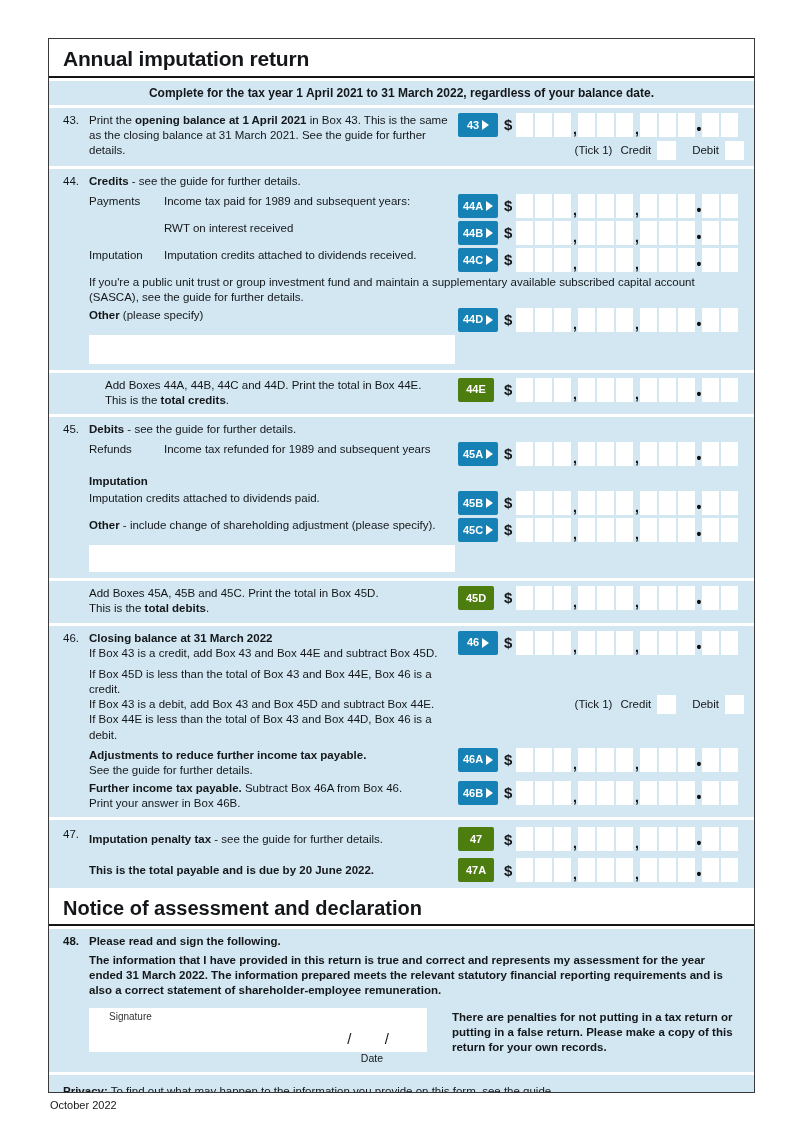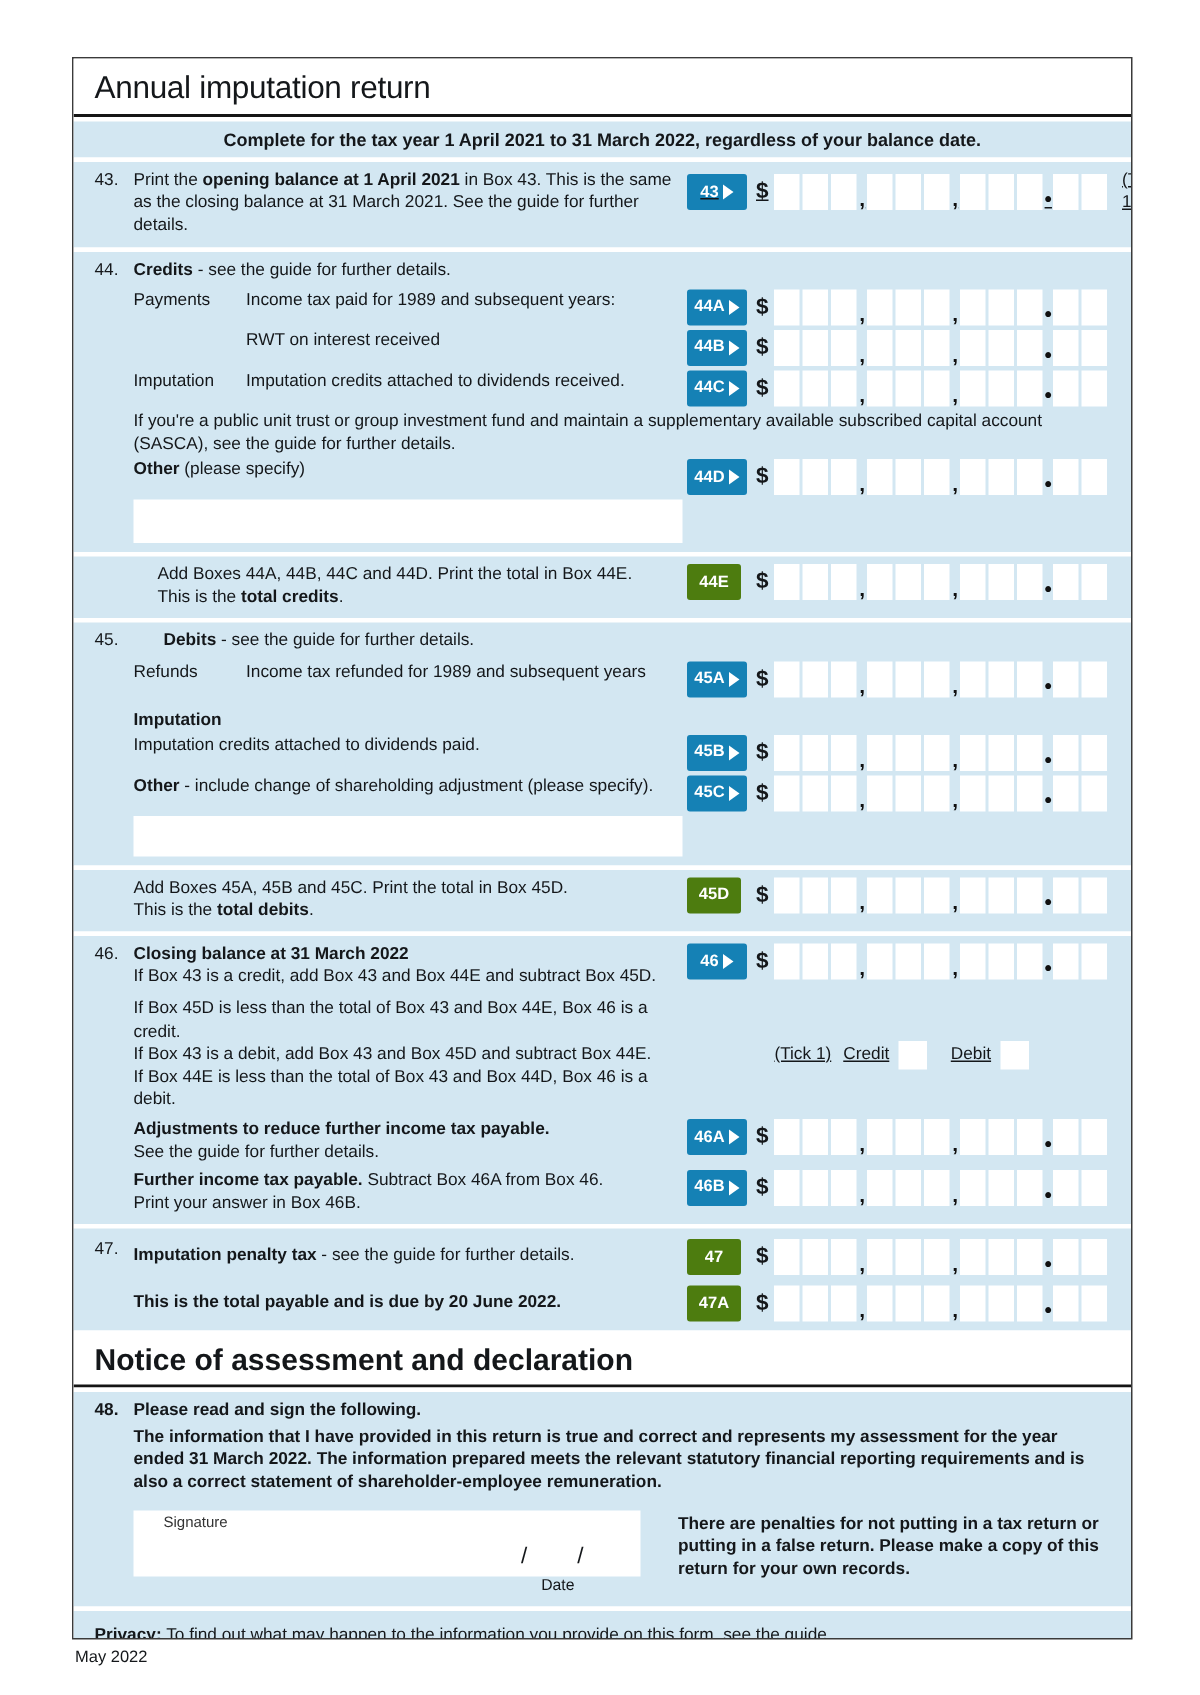--- a/index.html
+++ b/index.html
@@ -6,21 +6,21 @@
   html,body { width:800px; height:1130px; background:#ffffff; font-family:"Liberation Sans", sans-serif; color:#14171a; }
   .page { position:relative; width:800px; height:1130px; background:#fff; }
 
   .form { position:absolute; left:48px; top:38px; width:707px; height:1055px;
           border:1.5px solid #3a3a3a; background:#fff; display:flex; flex-direction:column; overflow:hidden; }
 
   .strip { background:#d3e7f2; padding:5px 10px 6px 14px; }
   .gap { height:3px; flex:none; background:#fff; }
 
   .title-block { background:#fff; padding:8px 14px 5px 14px; border-bottom:2.5px solid #151515; }
-  .title-block h1 { font-size:21px; font-weight:normal; letter-spacing:-0.2px; }
+  .title-block h1 { font-size:21px; font-weight:bold; letter-spacing:-0.2px; }
   .notice-block { background:#fff; padding:6px 14px 4px 14px; border-bottom:2.5px solid #151515; }
   .notice-block h1 { font-size:20px; font-weight:bold; }
 
   .intro { font-weight:bold; font-size:12px; padding:5px 14px 5px 14px;text-align:center; }
 
   .fs { font-size:11.5px; line-height:1.32; }
   b, .bold { font-weight:bold; }
 
   .qrow { display:flex; }
   .qnum { width:26px; flex:none; font-size:11.5px; }
@@ -48,21 +48,21 @@
   .tickrow .tl { margin-right:8px; }
   .tickbox { width:19px; height:19px; background:#fff; margin-left:6px; }
   .tickrow .dl { margin-left:16px; }
 
   .specify-box { background:#fff; width:366px; height:29px; margin-top:2px; }
 
   .label-col { display:inline-block; width:75px; font-weight:normal; vertical-align:top; }
 
   .sasca { width:648px; margin:3px 0 2px 0; }
 
-  .right-col { width:286px; flex:none; margin-left:auto; display:flex; flex-direction:row; gap:4px;text-decoration:underline; }
+  .right-col { width:286px; flex:none; margin-left:auto; display:flex; flex-direction:column; gap:4px; }
 
   .sig-wrap { width:338px; margin-top:4px; }
   .sigbox { position:relative; background:#fff; height:44px; }
   .sig-label { position:absolute; left:20px; top:2px; font-size:10px; color:#333; }
   .sig-slashes { position:absolute; right:38px; bottom:3px; font-size:15px; white-space:pre; }
   .date-label { text-align:right; padding-right:44px; font-size:10.5px; margin-top:0px; }
 
   .warning { width:292px; font-weight:bold; font-size:11.5px; line-height:1.32; margin-left:auto; margin-top:6px; padding-right:4px; }
 
   .footer-note { position:absolute; left:50px; top:1099px; font-size:11px; }
@@ -336,21 +336,21 @@
             </span>
         </div>
       </div>
     </div>
     <div class="gap"></div>
 
     <div class="strip fs">
       <div class="qrow">
         <div class="qnum">45.</div>
         <div class="qbody">
-          <div style="margin-bottom:5px;margin-left:20px;"><b>Debits</b><span> - see the guide for further details.</span></div>
+          <div style="margin-bottom:5px;"><b>Debits</b><span> - see the guide for further details.</span></div>
 
           <div class="mrow" style="margin-bottom:8px;">
             <div class="mtext">
               <span class="label-col">Refunds</span><span>Income tax refunded for 1989 and subsequent years</span>
             </div>
             <div class="money">
               <span class="tag blue">
                   <span>45A</span>
                   <span class="arrow"></span>
                 </span>
@@ -746,14 +746,14 @@
 
     <div class="strip fs" style="padding-top:9px;">
       <div class="privacy-line">
         <b>Privacy:</b><span> To find out what may happen to the information you provide on this form, see the guide.</span>
       </div>
 
     </div>
 
   </div>
 
-  <div class="footer-note">May 2022</div>
+  <div class="footer-note">October 2022</div>
 </div>
 
 </body></html>

